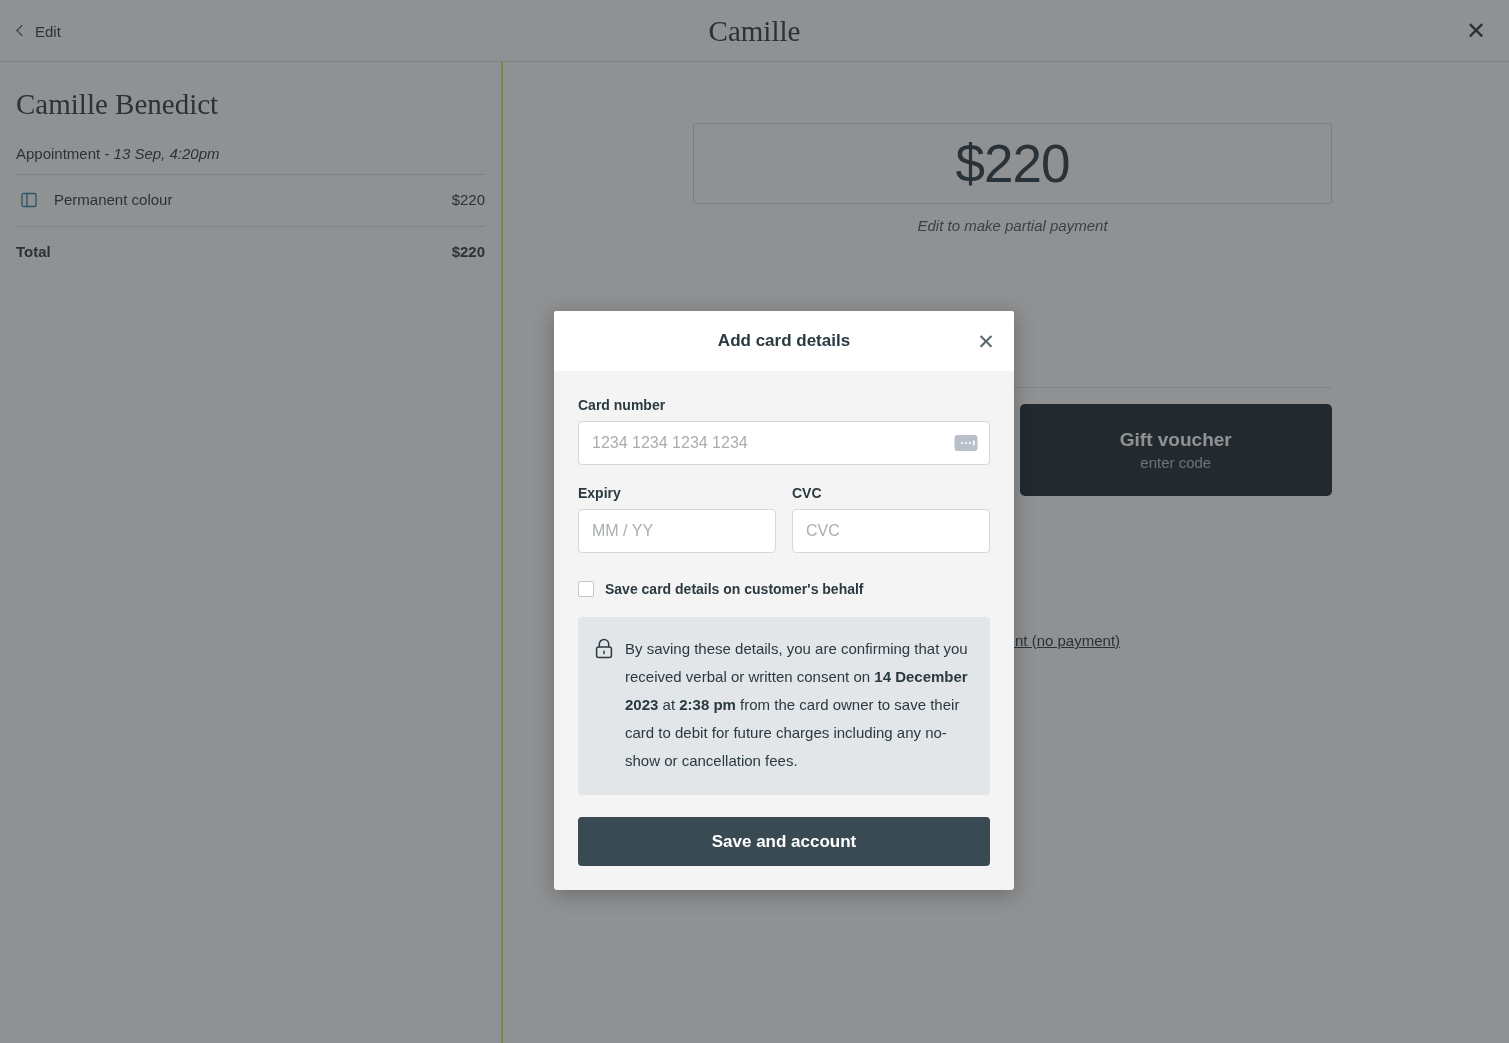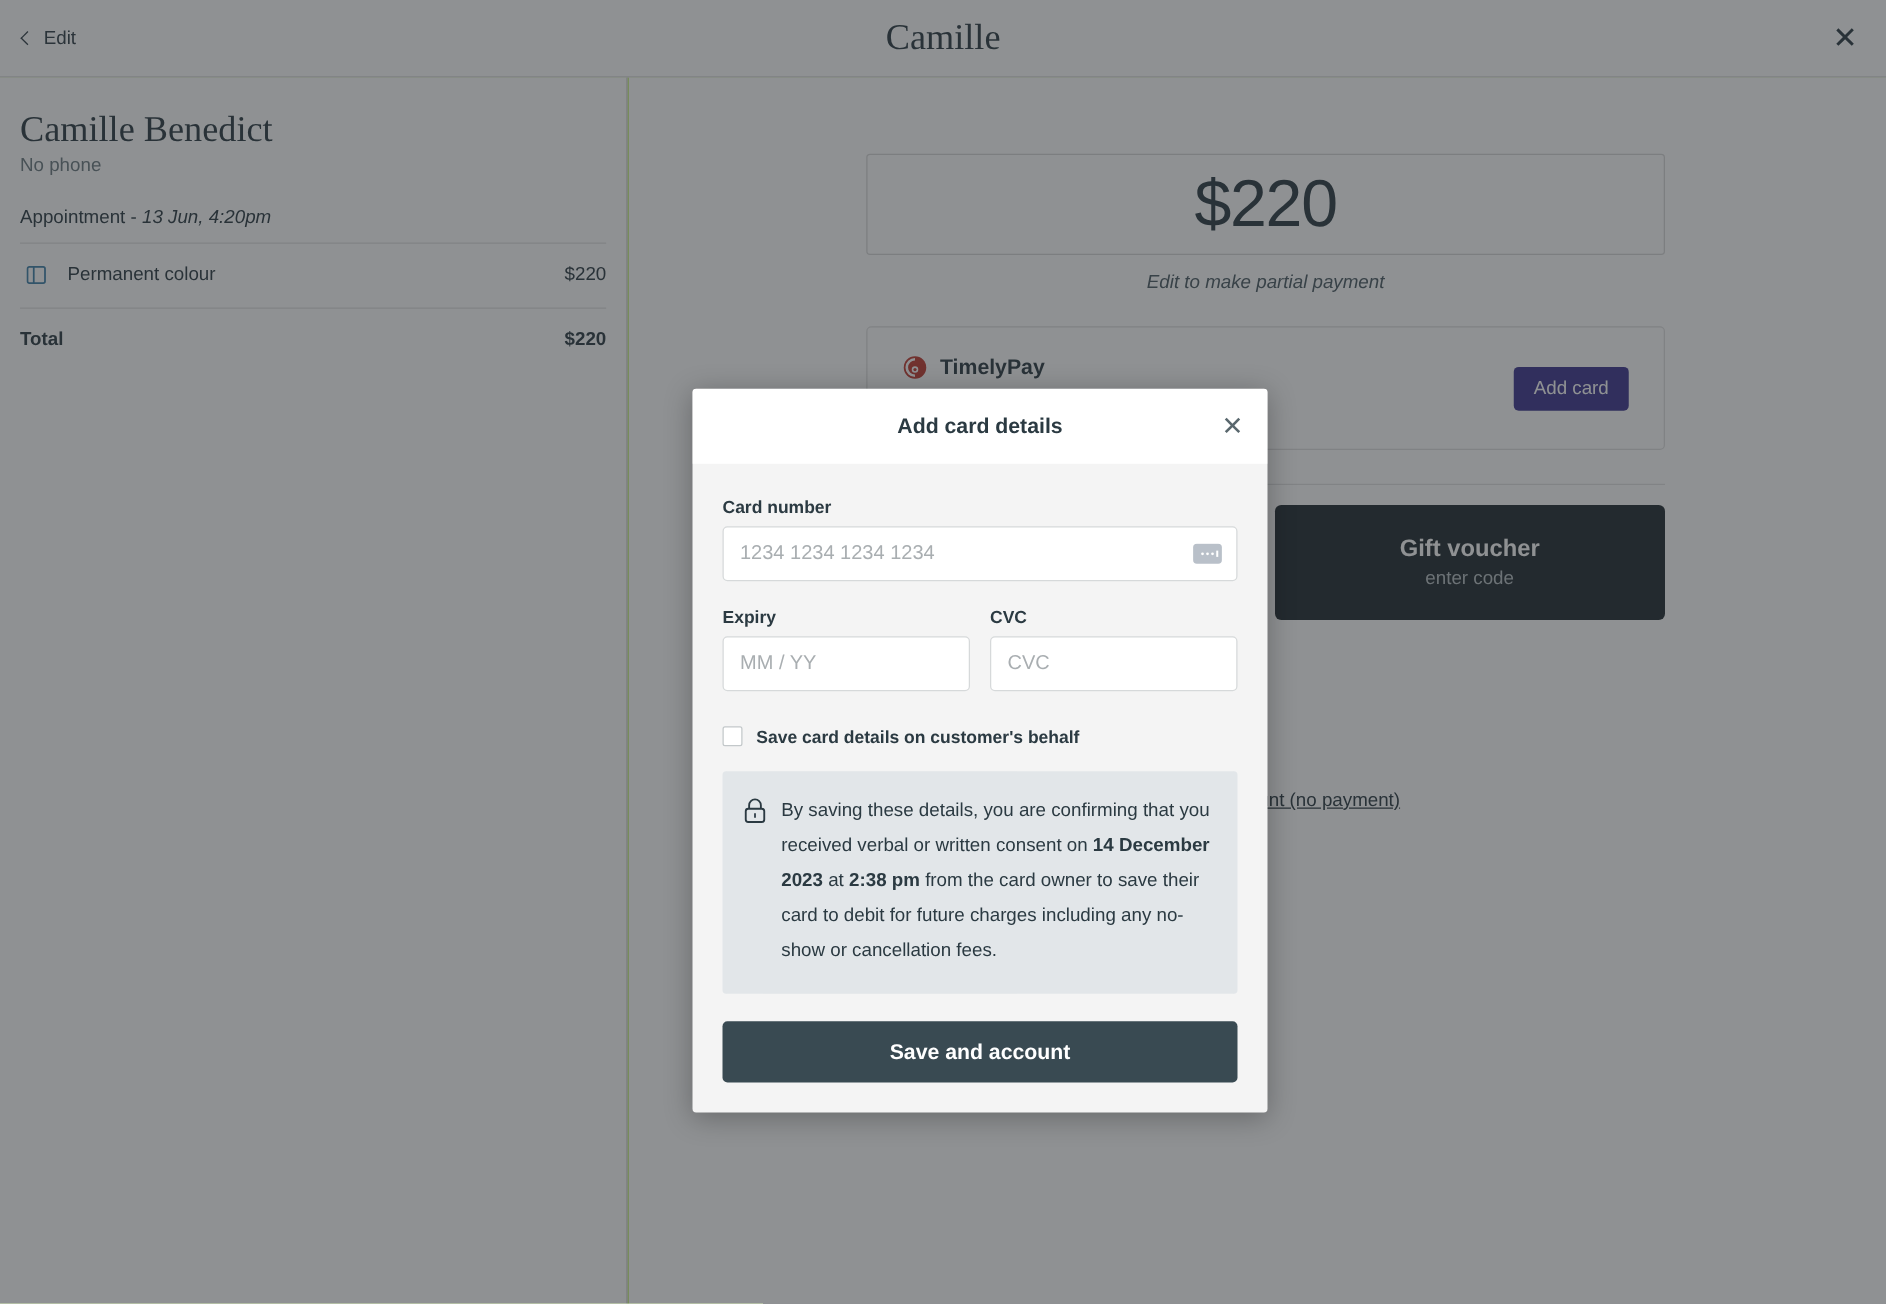--- a/index.html
+++ b/index.html
@@ -415,24 +415,23 @@
       <div class="back-link">
         <span class="chevron-left"></span>
         <span>Edit</span>
       </div>
       <div class="page-title">Camille</div>
       <div class="topbar-close">✕</div>
     </div>
 
     <div class="sidebar">
       <div class="customer-name">Camille Benedict</div>
-      <div class="customer-phone">No phone</div>
 
       <div class="appt-line">
-        <span>Appointment - </span><em>13 Jun, 4:20pm</em>
+        <span>Appointment - </span><em>13 Sep, 4:20pm</em>
       </div>
 
       <div class="service-row">
         <svg class="service-icon" viewBox="0 0 16 16">
           <rect x="1" y="1.5" width="14" height="13" rx="1.5" fill="none" stroke="#3d7fa8" stroke-width="1.4"></rect>
           <line x1="6" y1="1.5" x2="6" y2="14.5" stroke="#3d7fa8" stroke-width="1.4"></line>
         </svg>
         <span class="service-name">Permanent colour</span>
         <span class="service-price">$220</span>
       </div>
@@ -444,33 +443,20 @@
     </div>
 
     <div class="main">
 
       <div class="amount-box">
         <span class="amount-value">$220</span>
       </div>
 
       <div class="amount-hint">Edit to make partial payment</div>
 
-      <div class="timelypay-box">
-        <div class="tp-head">
-          <svg class="tp-logo" viewBox="0 0 20 20">
-            <circle cx="10" cy="10" r="9" fill="#c0392f"></circle>
-            <path d="M10 3.4a6.6 6.6 0 1 0 0 13.2" fill="none" stroke="#ffffff" stroke-width="2.1"></path>
-            <circle cx="10" cy="11.6" r="2.6" fill="#ffffff"></circle>
-            <circle cx="10" cy="11.6" r="1.3" fill="#c0392f"></circle>
-          </svg>
-          <span class="tp-name">TimelyPay</span>
-        </div>
-        <div class="tp-sub">Get paid and take payments faster</div>
-        <button class="add-card-btn">Add card</button>
-      </div>
 
       <div class="divider"></div>
 
       <div class="tiles">
         <div class="tile">
           <span class="tile-title">Cash</span>
           <span class="tile-sub">mark as paid</span>
         </div>
         <div class="tile">
           <span class="tile-title">Gift voucher</span>

